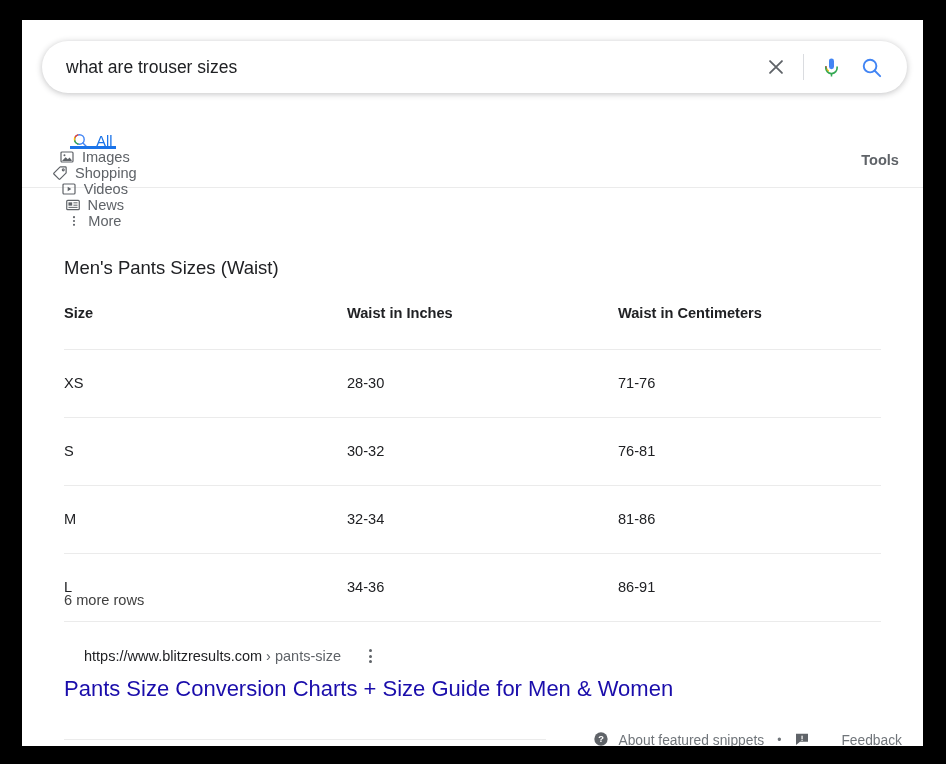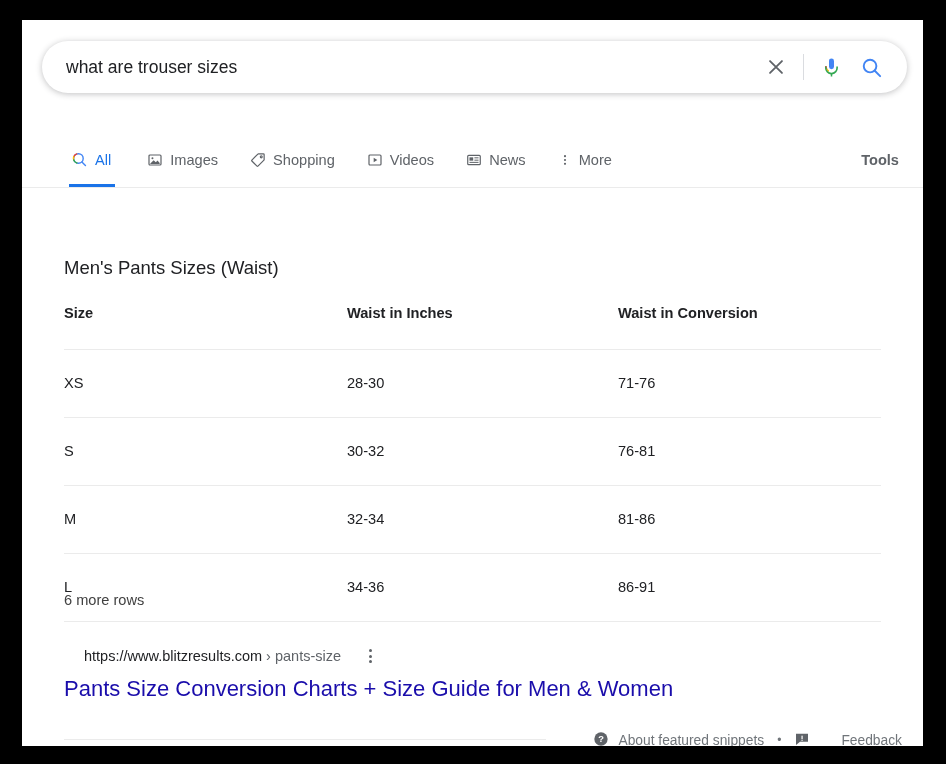--- a/index.html
+++ b/index.html
@@ -64,25 +64,26 @@
 
   
   .nav {
     position: absolute;
     left: 0; top: 112px;
     width: 901px; height: 56px;
     border-bottom: 1px solid #ebebeb;
   }
   .nav-inner {
     position: absolute;
-    left: 49px; top: 0;
+    left: 30px; top: 0;
     display: flex;
     align-items: center;
     height: 55px;
     gap: 0px;
+    flex-direction: column;
   }
   .tab {
     display: flex; align-items: center;
     gap: 7px;
     height: 55px;
     padding: 0 14px 0 0;
     margin-right: 18px;
     color: #5f6368;
     font-size: 14.6px;
     cursor: pointer;
@@ -338,21 +339,21 @@
     <table class="sizes">
       <colgroup>
         <col class="col-size">
           <col class="col-in">
           <col class="col-cm">
       </colgroup>
       <thead>
         <tr>
           <th>Size</th>
           <th>Waist in Inches</th>
-          <th>Waist in Conversion</th>
+          <th>Waist in Centimeters</th>
         </tr>
       </thead>
       <tbody>
         <tr>
           <td>XS</td>
           <td>28-30</td>
           <td>71-76</td>
         </tr>
         <tr>
           <td>S</td>

